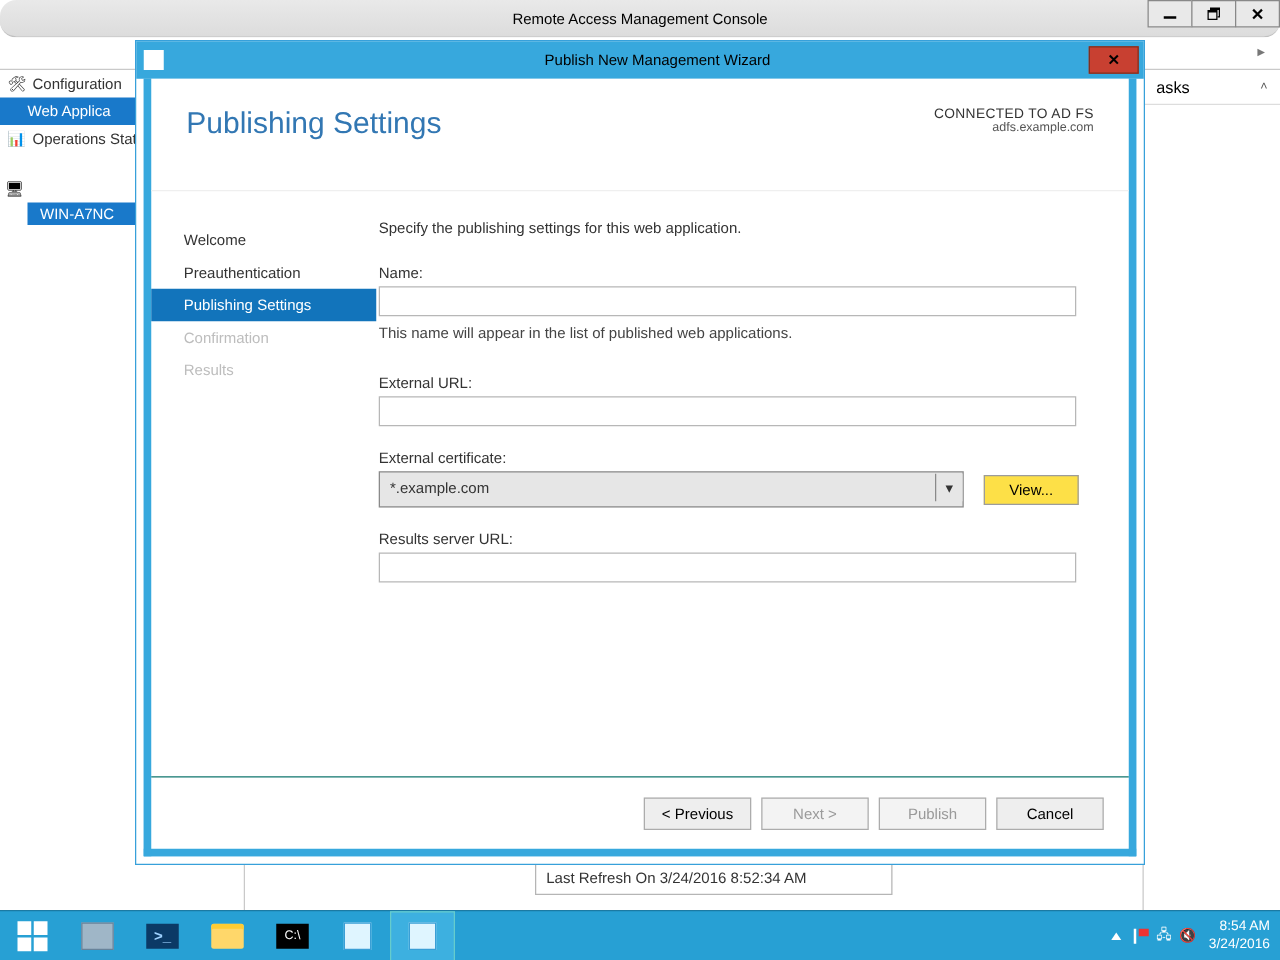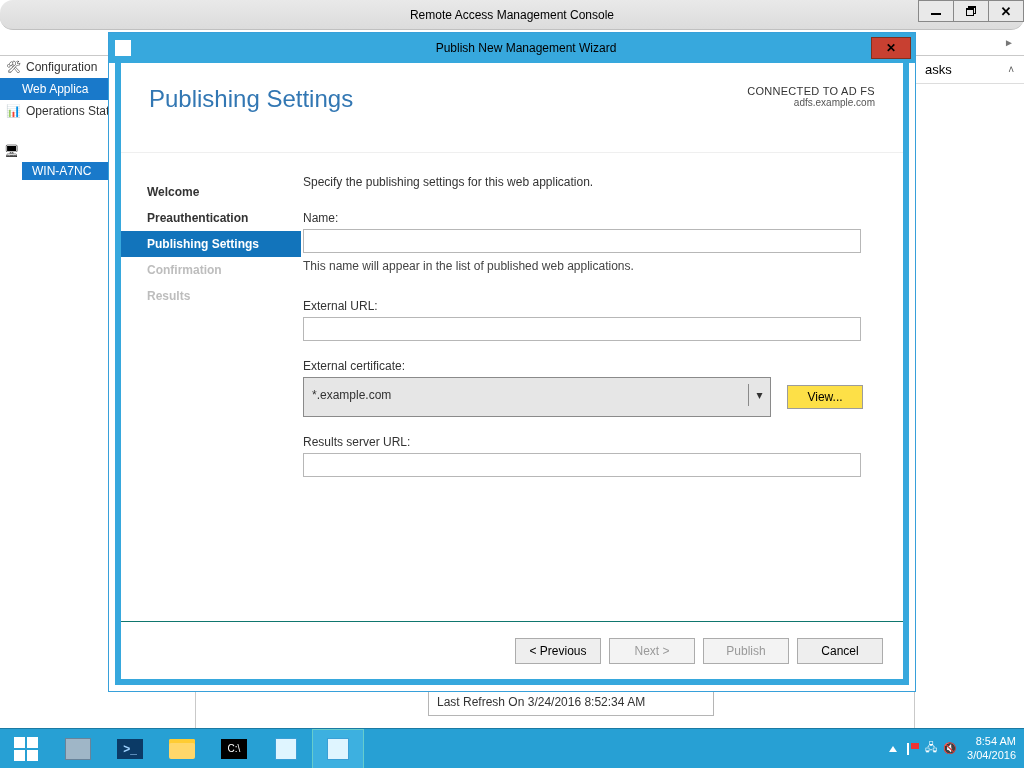--- a/index.html
+++ b/index.html
@@ -75,35 +75,35 @@
   .wizard-inner2 { position:absolute; left:0; right:0; top:0; bottom:0; background:#fff; }
 
   .wizard-header { height:90px; display:flex; align-items:flex-start; padding:22px 28px 0 28px;
     border-bottom:1px solid #efefef; justify-content:space-between;}
   .wizard-header h1 { font-size:24px; font-weight:300; color:#3277b3; }
   .wizard-header .conn { text-align:right; font-size:11px; color:#333; }
   .wizard-header .conn .l1 { letter-spacing:0.3px; }
   .wizard-header .conn .l2 { color:#555; font-size:10px; }
 
   .wizard-body { position:absolute; top:90px; bottom:54px; left:0; right:0; display:flex; }
-  .wizard-steps { width:180px; padding:26px 0 0 0;font-weight:bold; }
+  .wizard-steps { width:180px; padding:26px 0 0 0; }
   .step { font-size:12px; color:#666; padding:6px 0 6px 26px; cursor:default;}
   .step.done { color:#333; }
   .step.active { background:#1274bb; color:#fff; }
   .step.disabled { color:#bdbdbd; }
 
   .wizard-form { flex:1; padding:22px 24px 0 2px; font-size:12px; color:#333; }
   .wizard-form .descr { margin-bottom:22px; }
   .wizard-form label { display:block; margin:10px 0 4px 0; }
   .wizard-form input[type=text] {
     width:558px; height:24px; border:1px solid #b7b7b7; padding:2px 6px; font-size:12px;
   }
   .wizard-form .hint { margin-top:6px; color:#444; }
   .cert-row { display:flex; align-items:center; gap:16px; }
-  .cert-row .combo { width:468px; height:40px; border:1px solid #8a8a8a; background:#e6e6e6;
+  .cert-row .combo { width:468px; height:29px; border:1px solid #8a8a8a; background:#e6e6e6;
     display:flex; align-items:center; justify-content:space-between; padding:0 0 4px 8px; }
   .cert-row .combo .arrow { width:22px; height:22px; border-left:1px solid #8a8a8a;
     display:flex;align-items:center;justify-content:center; background:#e6e6e6;}
   .cert-row .viewbtn { width:76px; height:24px; border:1px solid #9c9c9c; background:#fde047;
     font-size:12px; }
 
   .wizard-footer {
     position:absolute; bottom:0; left:0; right:0; height:58px; border-top:1px solid #0f766e;
     display:flex; align-items:center; justify-content:flex-end; padding:10px 20px; gap:8px;
   }
@@ -227,21 +227,21 @@
     </div>
     <div class="right">
       <span class="tri-up"></span>
       <div class="tray">
         <span class="flag-red"></span>
         <span>🖧</span>
         <span>🔇</span>
       </div>
       <div class="clock">
         <div>8:54 AM</div>
-        <div>3/04/2016</div>
+        <div>3/24/2016</div>
       </div>
     </div>
   </div>
 
 </div>
 
 <div class="wizard">
   <div class="wizard-titlebar">
     <span class="wicon"></span>
     <span class="wtitle">Publish New Management Wizard</span>

